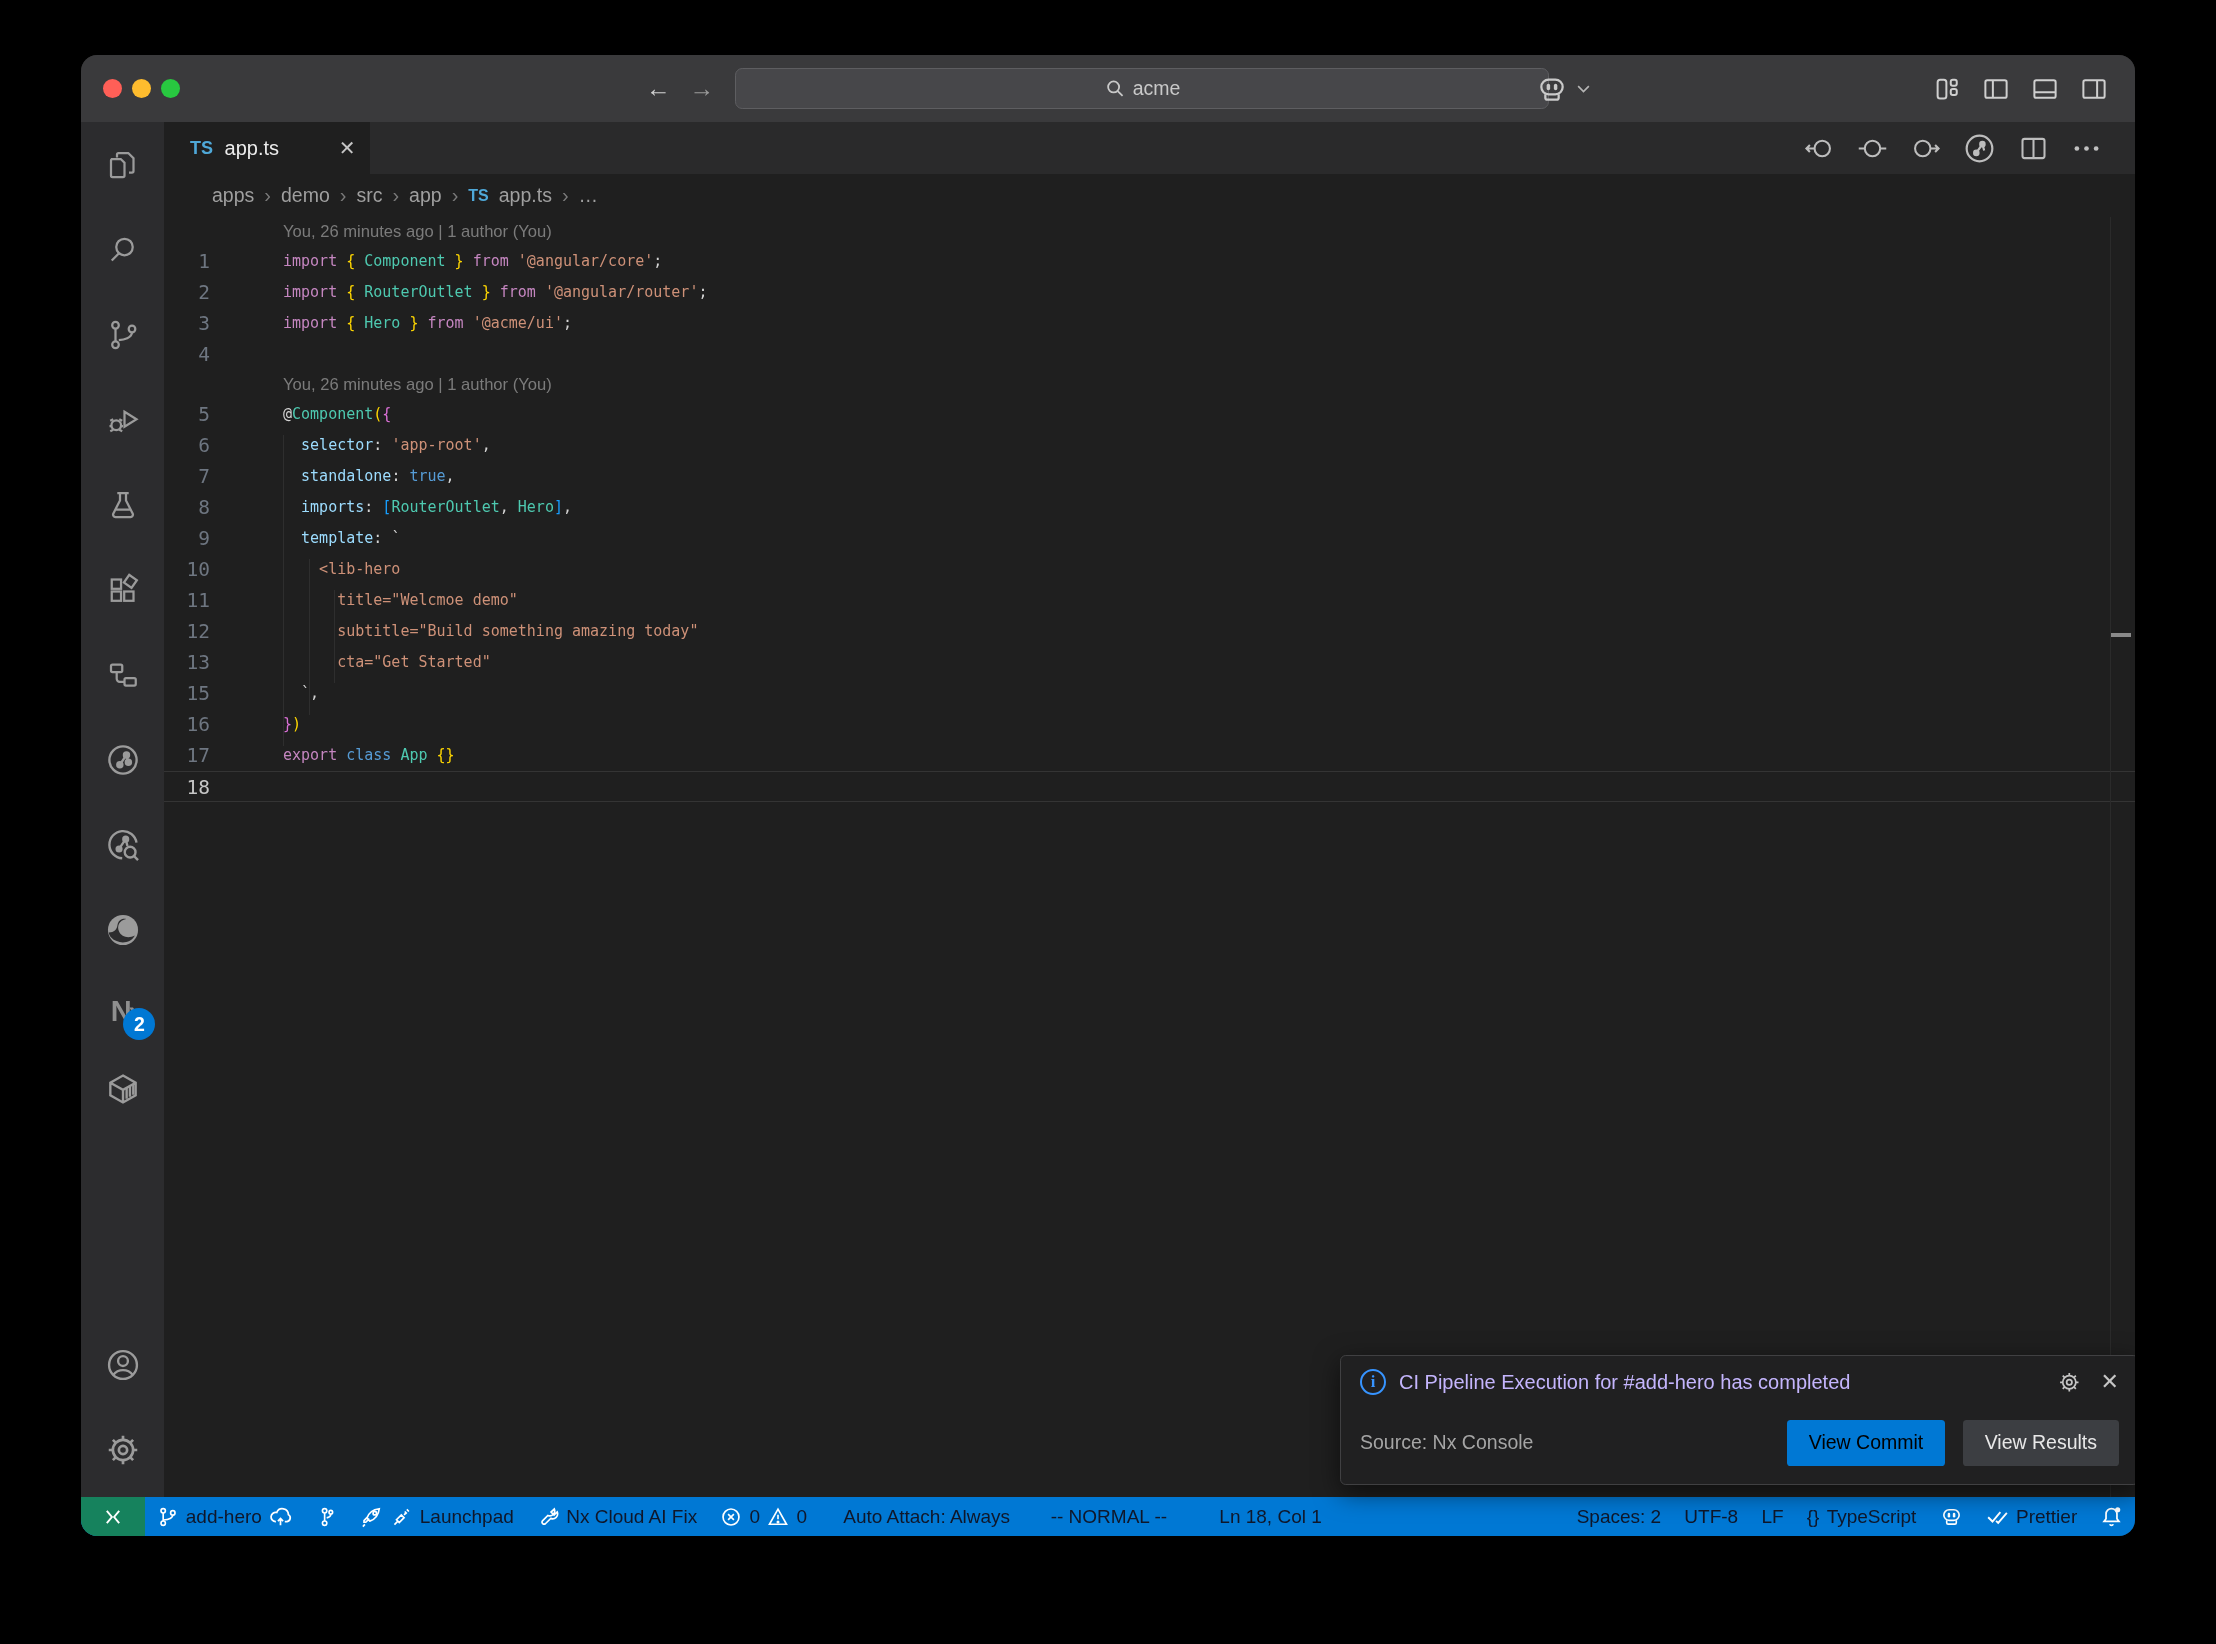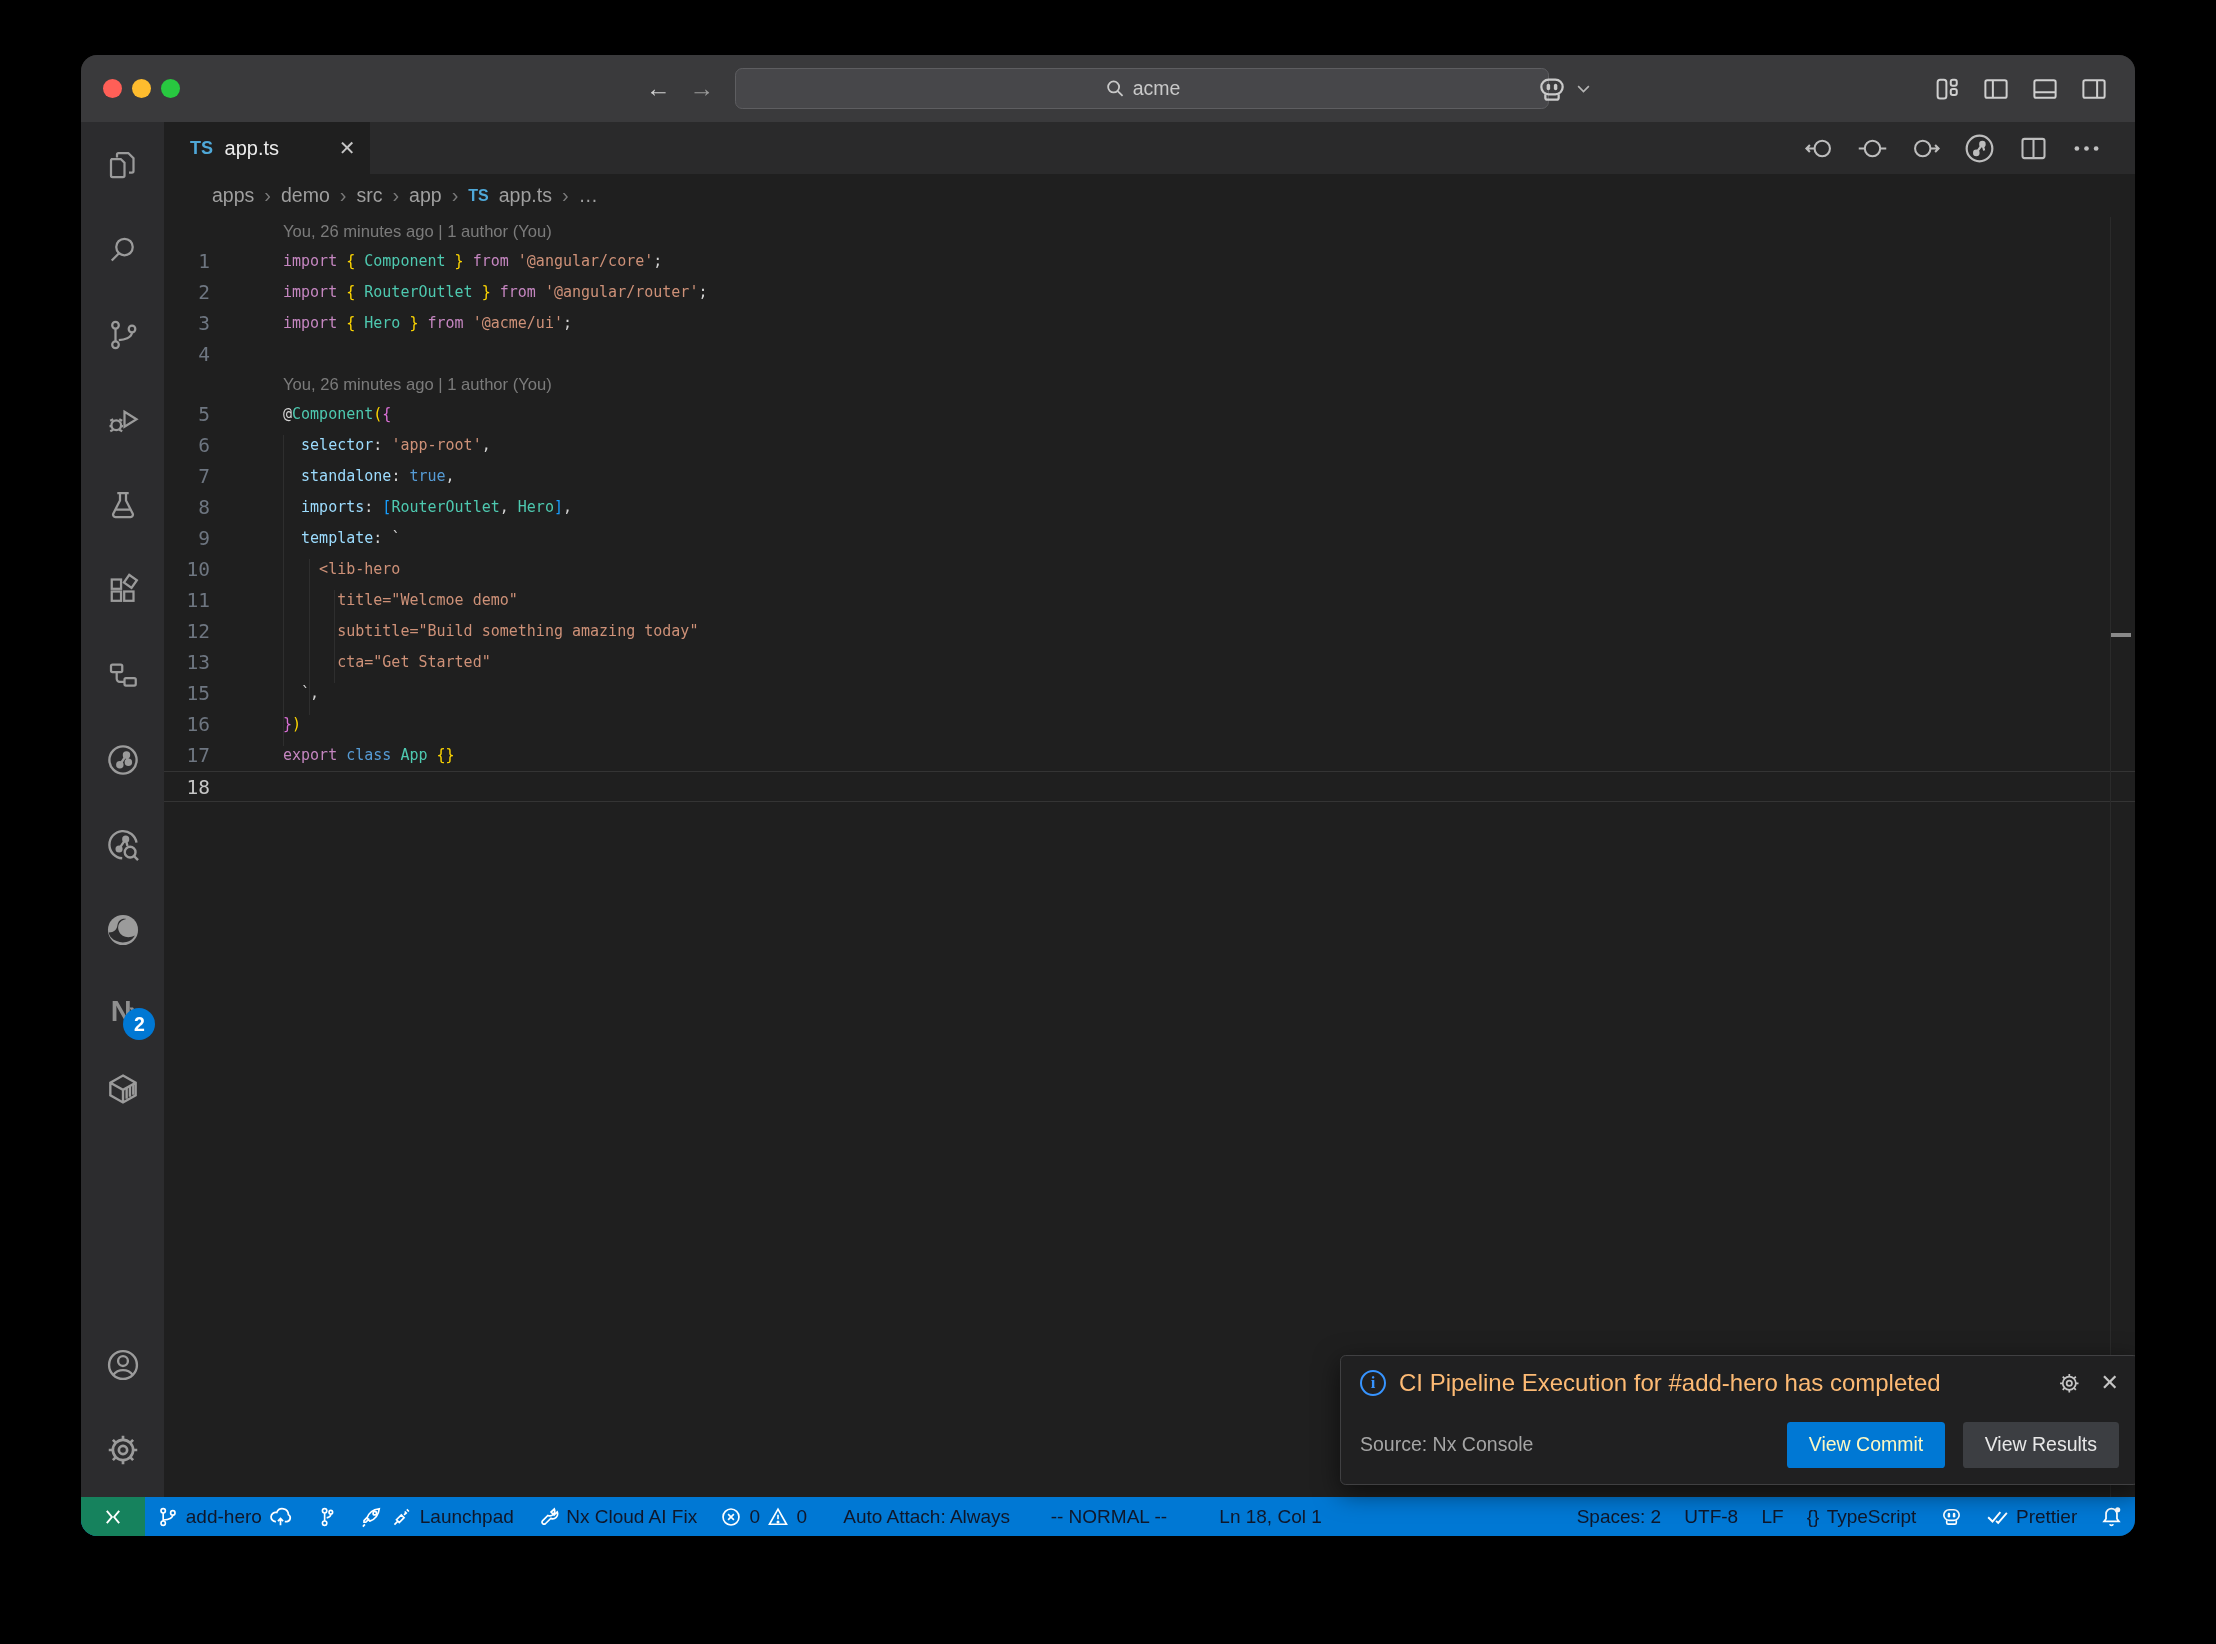--- a/index.html
+++ b/index.html
@@ -65,28 +65,28 @@
   .ruler-mark { position:absolute; right:3.6px; width:20px; height:4.3px; background:#8a8a8a; }
   
   .toast {
     position:absolute; left:1259px; top:1300px; width:799px; height:130px;
     background:#202021; border:1.4px solid #404042; border-radius:5.8px;
     box-shadow:0 7.2px 26px rgba(0,0,0,.55); z-index:5; padding:13px 19px;
   }
   .toast-head { display:flex; align-items:center; gap:13px; }
   .info-icon { width:26px; height:26px; border-radius:50%; border:2.2px solid #3794ff; color:#3794ff;
     display:flex; align-items:center; justify-content:center; font-size:16.6px; font-weight:700; font-family:"Liberation Serif", serif; }
-  .toast-title { color:#fdba74; font-size:24px; flex:1; }
+  .toast-title { color:#c4b5fd; font-size:20px; flex:1; }
   .toast-head-icons { display:flex; align-items:center; gap:19px; color:#c5c5c5; }
   .toast-x { font-size:22px; color:#c5c5c5; }
   .toast-body { display:flex; align-items:center; margin-top:24.6px; }
   .toast-source { color:#a5a5a5; font-size:19.5px; flex:1; }
   .btn { height:46px; border-radius:3.6px; display:flex; align-items:center; justify-content:center;
     font-size:19.5px; padding:0 22px; }
-  .btn.primary { color:#fef9c3; margin-right:17.4px;margin-left:31px; }
+  .btn.primary { color:#000000; margin-right:17.4px;margin-left:31px; }
   .btn.secondary { background:#3c3e42; color:#e8e8e8; }
   
   .statusbar { position:absolute; left:0; right:0; bottom:0; height:39px; display:flex; align-items:stretch;
     color:#0f172a; font-size:19px; }
   .sb-item { display:flex; align-items:center; gap:7.2px; padding:0 11.6px; white-space:nowrap; }
   .sb-remote { width:64px; display:flex; align-items:center; justify-content:center; }
   .sb-right { margin-left:auto; display:flex; align-items:stretch; }
   svg { flex:none; }
 </style>
 </head>

